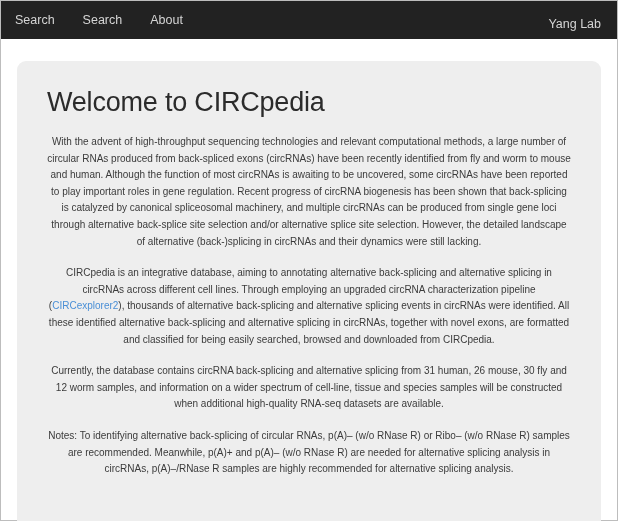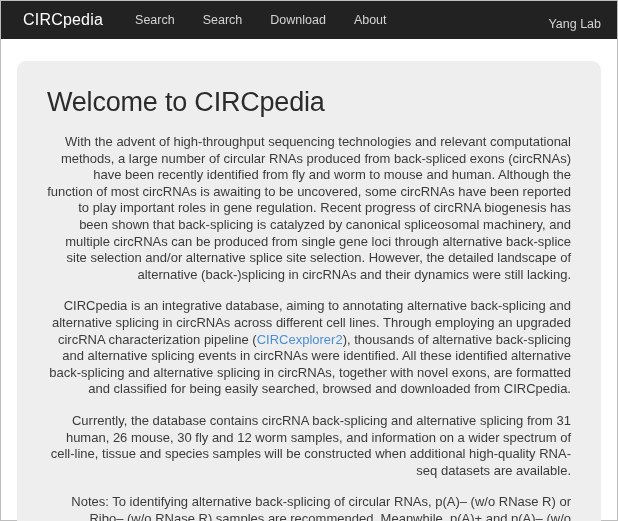--- a/index.html
+++ b/index.html
@@ -70,46 +70,44 @@
     overflow: hidden;
   }
   .jumbo-title {
     font-size: 27px;
     font-weight: normal;
     color: #2b2b2b;
     margin: 0 0 16px 0;
     letter-spacing: -0.2px;
   }
   .para {
-    font-size: 13px;
+    font-size: 10px;
     line-height: 16.6px;
     color: #3b3b3b;
     margin: 0 0 15px 0;
-    text-align: right;
+    text-align: center;
   }
   .para:last-child {
     margin-bottom: 0;
   }
   .link {
     color: #4a8fd6;
     text-decoration: none;
     margin-top: 45px;
   }
 </style>
 </head>
 <body>
 
 <div class="page">
 
   <div class="navbar">
-    <a class="brand">CIRCpedia</a>
     <div class="nav-links">
       <a class="nav-link">Search</a>
       <a class="nav-link">Search</a>
-      <a class="nav-link">Download</a>
       <a class="nav-link">About</a>
     </div>
     <a class="nav-right">Yang Lab</a>
   </div>
 
   <div class="jumbotron">
     <h1 class="jumbo-title">Welcome to CIRCpedia</h1>
 
     <p class="para">With the advent of high-throughput sequencing technologies and relevant computational methods, a large number of circular RNAs produced from back-spliced exons (circRNAs) have been recently identified from fly and worm to mouse and human. Although the function of most circRNAs is awaiting to be uncovered, some circRNAs have been reported to play important roles in gene regulation. Recent progress of circRNA biogenesis has been shown that back-splicing is catalyzed by canonical spliceosomal machinery, and multiple circRNAs can be produced from single gene loci through alternative back-splice site selection and/or alternative splice site selection. However, the detailed landscape of alternative (back-)splicing in circRNAs and their dynamics were still lacking.</p>
 

